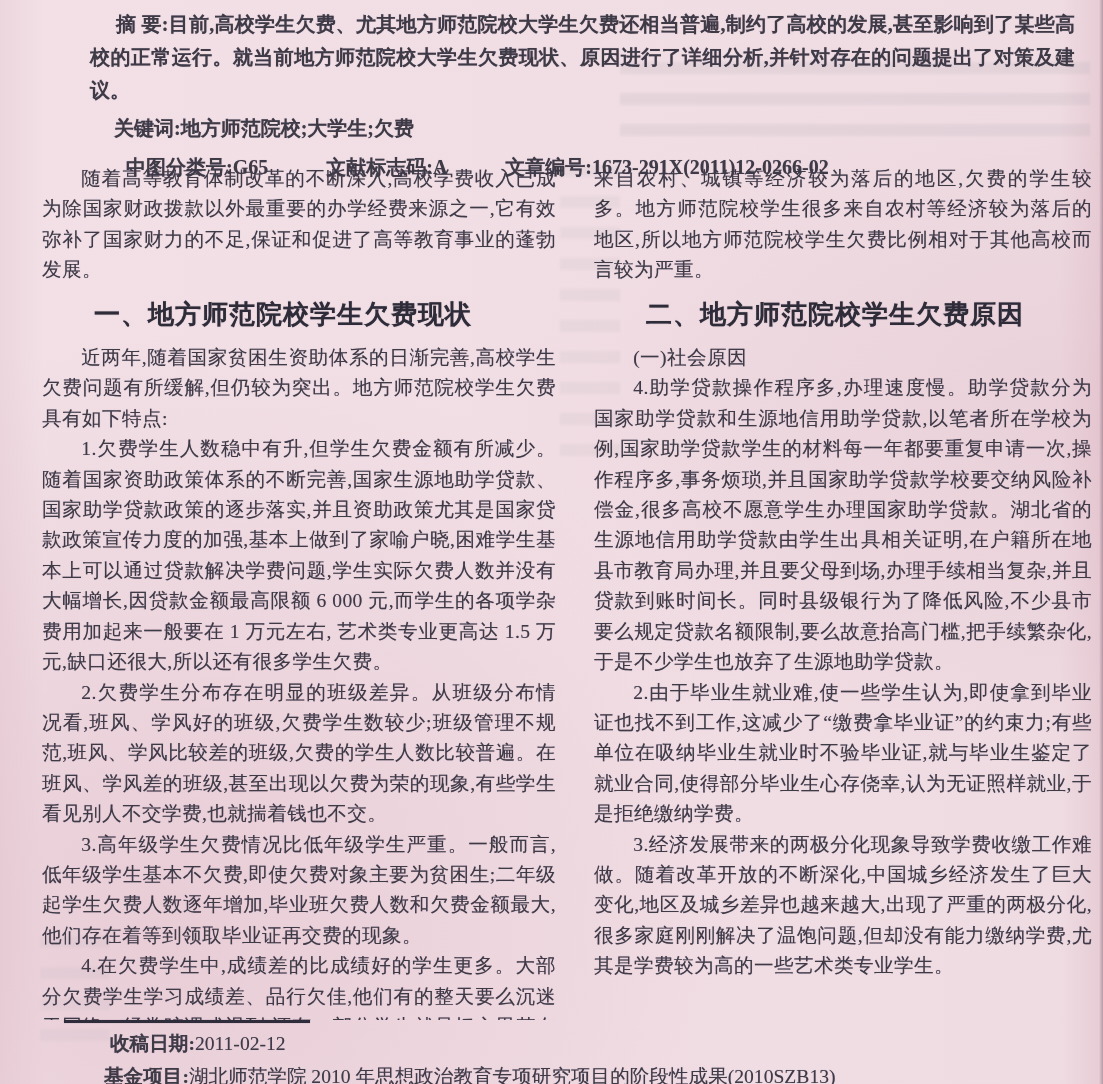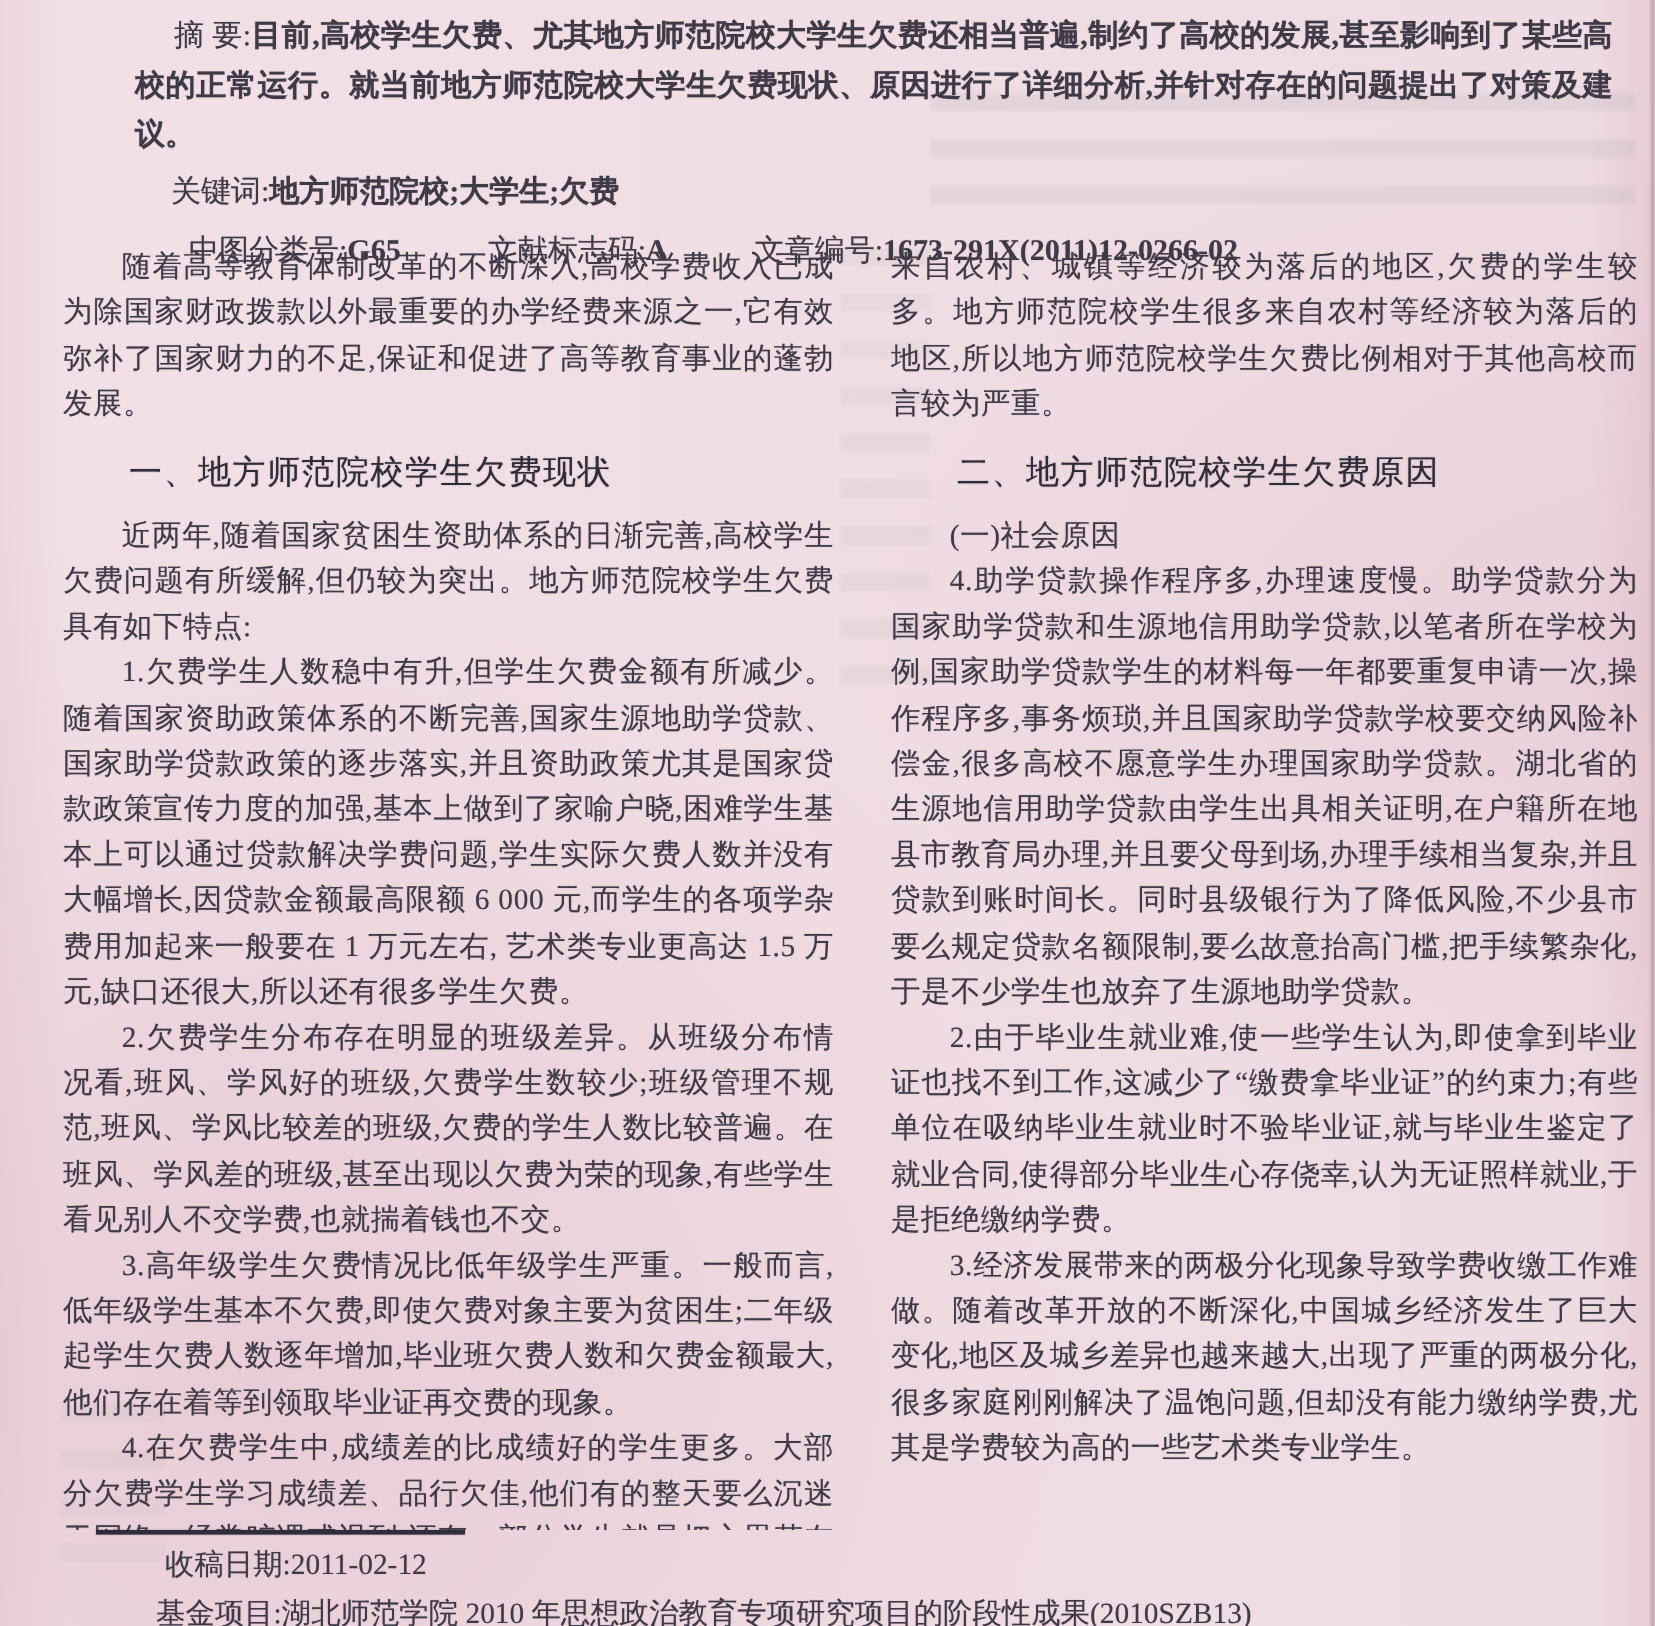--- a/index.html
+++ b/index.html
@@ -37,34 +37,34 @@
   .front{
     position:absolute;left:90px;top:8px;width:985px;
     font-size:20px;line-height:33px;font-weight:bold;
     text-align:justify;word-break:break-all;
   }
   .front .abstract-par{text-indent:1.3em;margin:0;}
   .front .kw{margin:5px 0 0 24px;}
   .front .meta-line{margin:6px 0 0 36px;display:flex;gap:0;}
   .front .meta-item{white-space:nowrap;}
   .front .meta-item + .meta-item{margin-left:58px;}
-  .label{font-weight:normal;}
+  .label{font-weight:bold;}
 
   .col{
     position:absolute;top:164px;
     font-size:19.6px;line-height:30.4px;letter-spacing:.4px;
     text-align:justify;text-justify:inter-ideograph;word-break:break-all;
     max-height:856px;overflow:hidden;
   }
   .col-left{left:42px;width:514px;}
   .col-right{left:594px;width:498px;}
   .col p{margin:0;text-indent:2em;font-family:Liberation Serif, serif;}
   .col p.noindent{text-indent:0;}
   .sec-heading{
-    font-weight:normal;font-size:22px;color:#2e2c38;
+    font-weight:bold;font-size:26px;color:#2e2c38;
     margin:14px 0 13px 0;text-indent:2em;letter-spacing:1px;
     text-shadow:0 0 .8px rgba(40,30,60,.55);
   }
   .sub-heading{margin:4px 0 2px 0;text-indent:2em;}
 
   .footnote{
     position:absolute;left:42px;top:1020px;width:1030px;
     font-size:19.6px;line-height:30px;
   }
   .footnote .rule{

